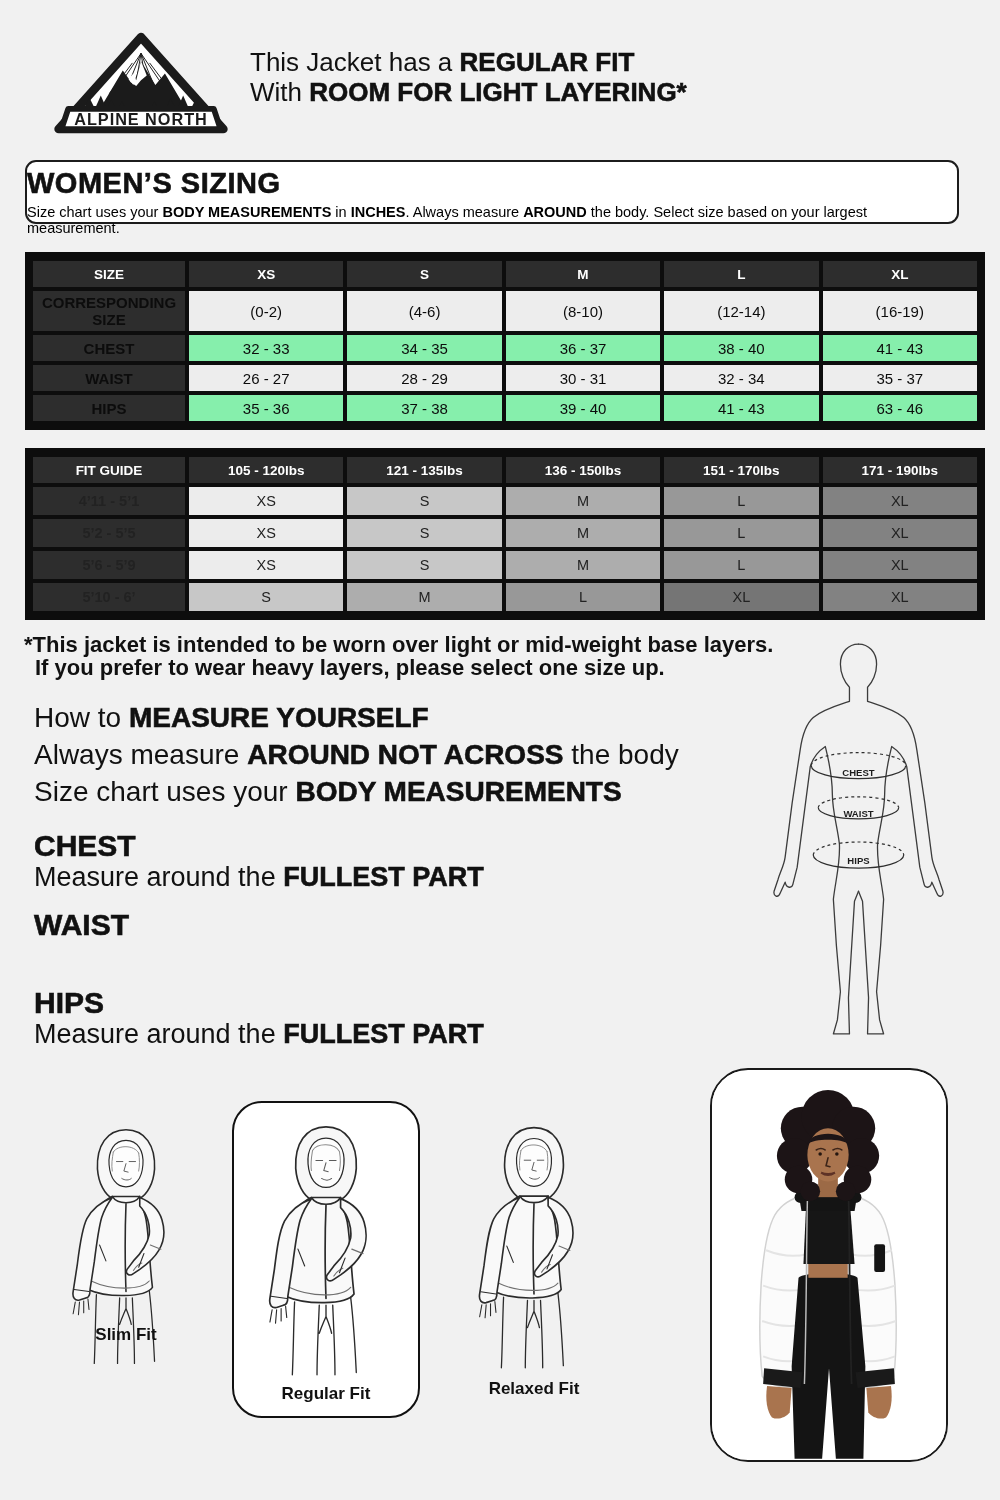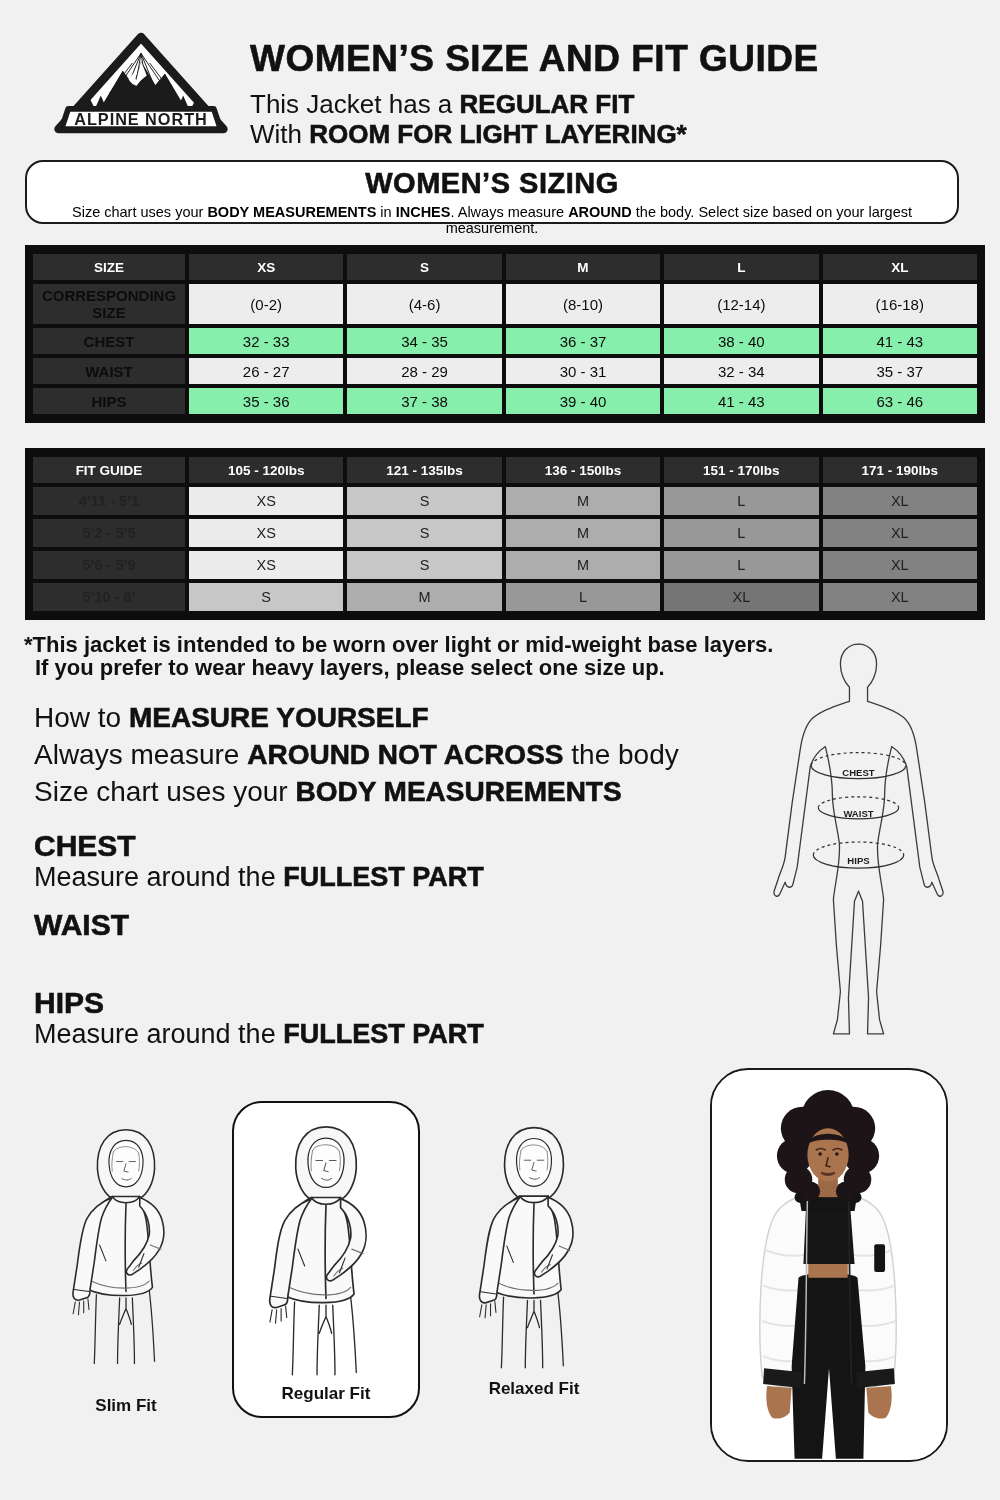--- a/index.html
+++ b/index.html
@@ -15,29 +15,29 @@
   
   .logo-svg{position:absolute;left:50px;top:28px;width:182px;height:112px;}
   .hdr{position:absolute;left:250px;top:38px;}
   .hdr-title{font-size:37px;letter-spacing:.5px;line-height:42px;}
   .hdr-l2{font-size:26px;margin-top:9px;line-height:30px;}
   .hdr-l3{font-size:26px;line-height:30px;}
 
   
   .sizing-box{
     position:absolute;left:25px;top:160px;width:934px;height:64px;
-    background:#fff;border:2px solid #1c1c1c;border-radius:18px;
-    box-sizing:border-box;text-align:center;
+    background:#fff;border:2px solid #1c1c1c;border-radius:11px;
+    box-sizing:border-box;
   }
   .sizing-title{font-size:29px;margin-top:5px;letter-spacing:.5px;}
   .sizing-desc{font-size:14.5px;margin-top:4px;color:#000;}
 
   
   .tbl-wrap{position:absolute;left:25px;width:960px;background:#0d0d0d;padding:5px 4px;box-sizing:border-box;}
-  .t1{top:245px;} .t2{top:448px;}
+  .t1{top:252px;} .t2{top:448px;}
   table{width:100%;border-collapse:collapse;table-layout:fixed;}
   th,td{border:4px solid #0d0d0d;text-align:center;vertical-align:middle;padding:0 2px;}
   th{background:#2d2d2d;color:#fff;font-size:13.5px;font-weight:700;height:26px;}
   td.lbl{background:#2d2d2d;color:#fff;font-size:12.5px;font-weight:700;}
   .t1 td{font-size:15px;height:26px;color:#0c0c0c;}
   .t1 tr.tall td{height:40px;}
   .t2 td{font-size:14.5px;height:28px;color:#222;}
   td.light{background:#ededed;}
   td.gray{background:#86efac;}
   .sh0{background:#ececec;} .sh1{background:#c7c7c7;} .sh2{background:#adadad;}
@@ -102,21 +102,20 @@
         <path d="M132 84 l7 -16 7 16 Z"></path>
         <path d="M146 84 l6 -12 6 12 Z"></path>
       <path d="M104 84 l5 -10 5 10 Z"></path>
         <path d="M70 84 l5 -10 5 10 Z"></path>
     </g>
     <path d="M19 82 L171 82 L178 103 L12 103 Z" fill="#ffffff" stroke="#1b1b1b" stroke-width="6" stroke-linejoin="round"></path>
     <text x="95" y="99" text-anchor="middle" font-size="17" font-weight="700" letter-spacing="1" fill="#1b1b1b">ALPINE NORTH</text>
   </svg>
 
   <div class="hdr">
-    <div class="hdr-title xh">WOMEN’S SIZE AND FIT GUIDE</div>
     <div class="hdr-l2"><span>This Jacket has a </span><span class="xh">REGULAR FIT</span></div>
     <div class="hdr-l3"><span>With </span><span class="xh">ROOM FOR LIGHT LAYERING*</span></div>
   </div>
 
   <div class="sizing-box">
     <div class="sizing-title xh">WOMEN’S SIZING</div>
     <div class="sizing-desc"><span>Size chart uses your </span><span class="b">BODY MEASUREMENTS</span><span> in </span><span class="b">INCHES</span><span>. Always measure </span><span class="b">AROUND</span><span> the body. Select size based on your largest measurement.</span></div>
   </div>
 
   <div class="tbl-wrap t1">
@@ -137,21 +136,21 @@
         <th>M</th>
         <th>L</th>
         <th>XL</th>
       </tr>
       <tr class="tall">
         <td class="lbl">CORRESPONDING SIZE</td>
         <td class="light">(0-2)</td>
         <td class="light">(4-6)</td>
         <td class="light">(8-10)</td>
         <td class="light">(12-14)</td>
-        <td class="light">(16-18)</td>
+        <td class="light">(16-19)</td>
       </tr>
       <tr>
         <td class="lbl">CHEST</td>
         <td class="gray">32 - 33</td>
         <td class="gray">34 - 35</td>
         <td class="gray">36 - 37</td>
         <td class="gray">38 - 40</td>
         <td class="gray">41 - 43</td>
       </tr>
       <tr>
@@ -287,21 +286,21 @@
         <path stroke-width="1" stroke="#6f6f6f" d="M93 116 L103 120 M77 140 C79 137 82 134 85 133"></path>
         <path stroke-width="1" d="M45 116 L51 131 M87 124 L82 137"></path>
         <path stroke-width="1.2" d="M42 163 C41 186 41 206 40 228 M64 166 C63 190 62 208 62 228 M76 166 C77 190 78 208 78 228 M92 159 C95 184 96 206 97 226 M70 166 L70 176 C68 181 66 185 64 191 M70 176 C72 181 74 186 75 191"></path>
       </g>
     </symbol>
   </svg>
 
   <svg class="fig-svg" style="left:52px;top:1118px" width="148" height="252" preserveAspectRatio="none">
       <use href="#fig"></use>
     </svg>
-  <div class="fit-label" style="left:52px;top:1396px;width:148px">Slim Fit</div>
+  <div class="fit-label" style="left:52px;top:1325px;width:148px">Slim Fit</div>
 
   <div class="reg-box">
     <svg class="fig-svg" width="158" height="258" preserveAspectRatio="none">
         <use href="#fig"></use>
       </svg>
     <div class="fit-label">Regular Fit</div>
   </div>
 
   <svg class="fig-svg" style="left:444px;top:1120px" width="180" height="250" preserveAspectRatio="none">
       <use href="#fig"></use>

